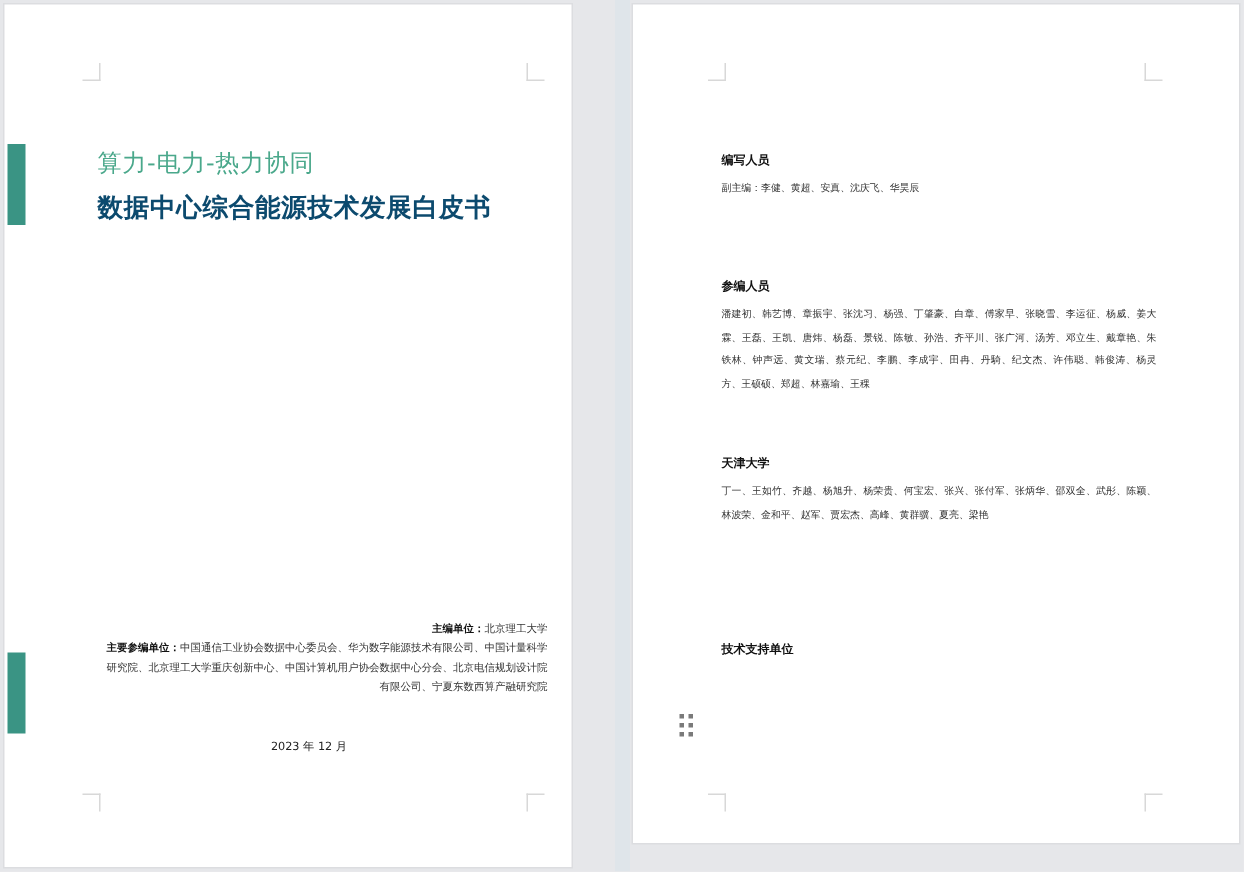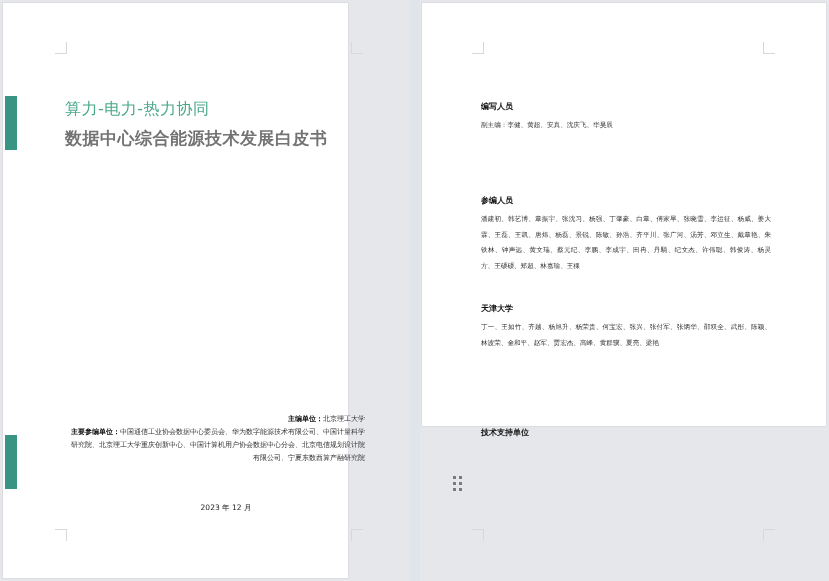--- a/index.html
+++ b/index.html
@@ -5,39 +5,39 @@
     * { box-sizing: border-box; margin: 0; padding: 0; }
     html, body { width: 829px; height: 581px; overflow: hidden; background: #e9e9eb; }
     body { position: relative; font-family: "DejaVu Sans", "Liberation Sans", sans-serif; color: #222; }
 
     .viewport { position: absolute; left: 0; top: 0; width: 829px; height: 581px; background: #e6e7ea; }
 
     .page {
       position: absolute; background: #fff;
       box-shadow: 0 0 0 1px #dcdde0;
     }
-    .page-left { left: 3px; top: 3px; width: 345px; height: 575px; }
-    .page-right { left: 422px; top: 3px; width: 404px; height: 423px; }
+    .page-left { left: 3px; top: 3px; width: 378px; height: 575px; }
+    .page-right { left: 422px; top: 3px; width: 404px; height: 559px; }
 
     .gutter { position: absolute; left: 410px; top: 0; width: 10px; height: 581px; background: #dfe5ea; }
 
     .corner { position: absolute; width: 12px; height: 12px; border-color: #d8d8d8; border-style: solid; border-width: 0; }
     .c-tl { border-right-width: 1px; border-bottom-width: 1px; }
     .c-tr { border-left-width: 1px; border-bottom-width: 1px; }
     .c-bl { border-right-width: 1px; border-top-width: 1px; }
     .c-br { border-left-width: 1px; border-top-width: 1px; }
 
     .accent-bar { position: absolute; left: 2px; width: 12px; background: #3a9484; }
 
     .subtitle-green { position: absolute; left: 62px; top: 96px; font-size: 16px; color: #4aa88b; white-space: nowrap; letter-spacing: 0.5px; }
-    .main-title { position: absolute; left: 62px; top: 124px; font-size: 17px; color: #737373; font-weight: bold; white-space: nowrap; letter-spacing: 0.5px; }
+    .main-title { position: absolute; left: 62px; top: 124px; font-size: 17px; color: #0c4a6e; font-weight: bold; white-space: nowrap; letter-spacing: 0.5px; }
 
     .editor-block { position: absolute; left: 62px; top: 410px; width: 300px; font-size: 7px; line-height: 13px; color: #333; text-align: right; }
     .editor-block .label { font-weight: bold; color: #111; }
-    .date-line { position: absolute; left: 0; top: 500px; width: 406px; text-align: center; font-size: 7.5px; color: #222; margin-left: 20px; }
+    .date-line { position: absolute; left: 0; top: 490px; width: 406px; text-align: center; font-size: 7.5px; color: #222; }
 
     .rsection { position: absolute; left: 59px; width: 290px; }
     .rhead { font-family: "DejaVu Serif", "Liberation Serif", serif; font-weight: bold; font-size: 8px; color: #111; margin-bottom: 6px; }
     .rtext { font-family: "DejaVu Serif", "Liberation Serif", serif; font-size: 6.6px; line-height: 15.5px; color: #333; text-align: justify; }
 
     .drag-handle { position: absolute; left: 453px; top: 476px; width: 10px; height: 16px; }
     .drag-handle span { position: absolute; width: 3px; height: 3px; background: #7a7a7a; }
   </style>
 </head>
 <body>
@@ -72,21 +72,21 @@
     <div class="corner c-tl" style="left:50px; top:39px;"></div>
     <div class="corner c-tr" style="left:341px; top:39px;"></div>
     <div class="corner c-bl" style="left:50px; top:526px;"></div>
     <div class="corner c-br" style="left:341px; top:526px;"></div>
 
     <div class="rsection" style="top:98px;">
       <div class="rhead">编写人员</div>
       <div class="rtext">副主编：李健、黄超、安真、沈庆飞、华昊辰</div>
     </div>
 
-    <div class="rsection" style="top:192px;">
+    <div class="rsection" style="top:182px;">
       <div class="rhead">参编人员</div>
       <div class="rtext">潘建初、韩艺博、章振宇、张沈习、杨强、丁肇豪、白章、傅家早、张晓雪、李运征、杨威、姜大霖、王磊、王凯、唐炜、杨磊、景锐、陈敏、孙浩、齐平川、张广河、汤芳、邓立生、戴章艳、朱铁林、钟声远、黄文瑞、蔡元纪、李鹏、李成宇、田冉、丹騎、纪文杰、许伟聪、韩俊涛、杨灵方、王硕硕、郑超、林嘉瑜、王稞</div>
     </div>
 
     <div class="rsection" style="top:300px;">
       <div class="rhead">天津大学</div>
       <div class="rtext">丁一、王如竹、齐越、杨旭升、杨荣贵、何宝宏、张兴、张付军、张炳华、邵双全、武彤、陈颖、林波荣、金和平、赵军、贾宏杰、高峰、黄群骥、夏亮、梁艳</div>
     </div>
 
     <div class="rsection" style="top:388px;margin-top:36px;">

